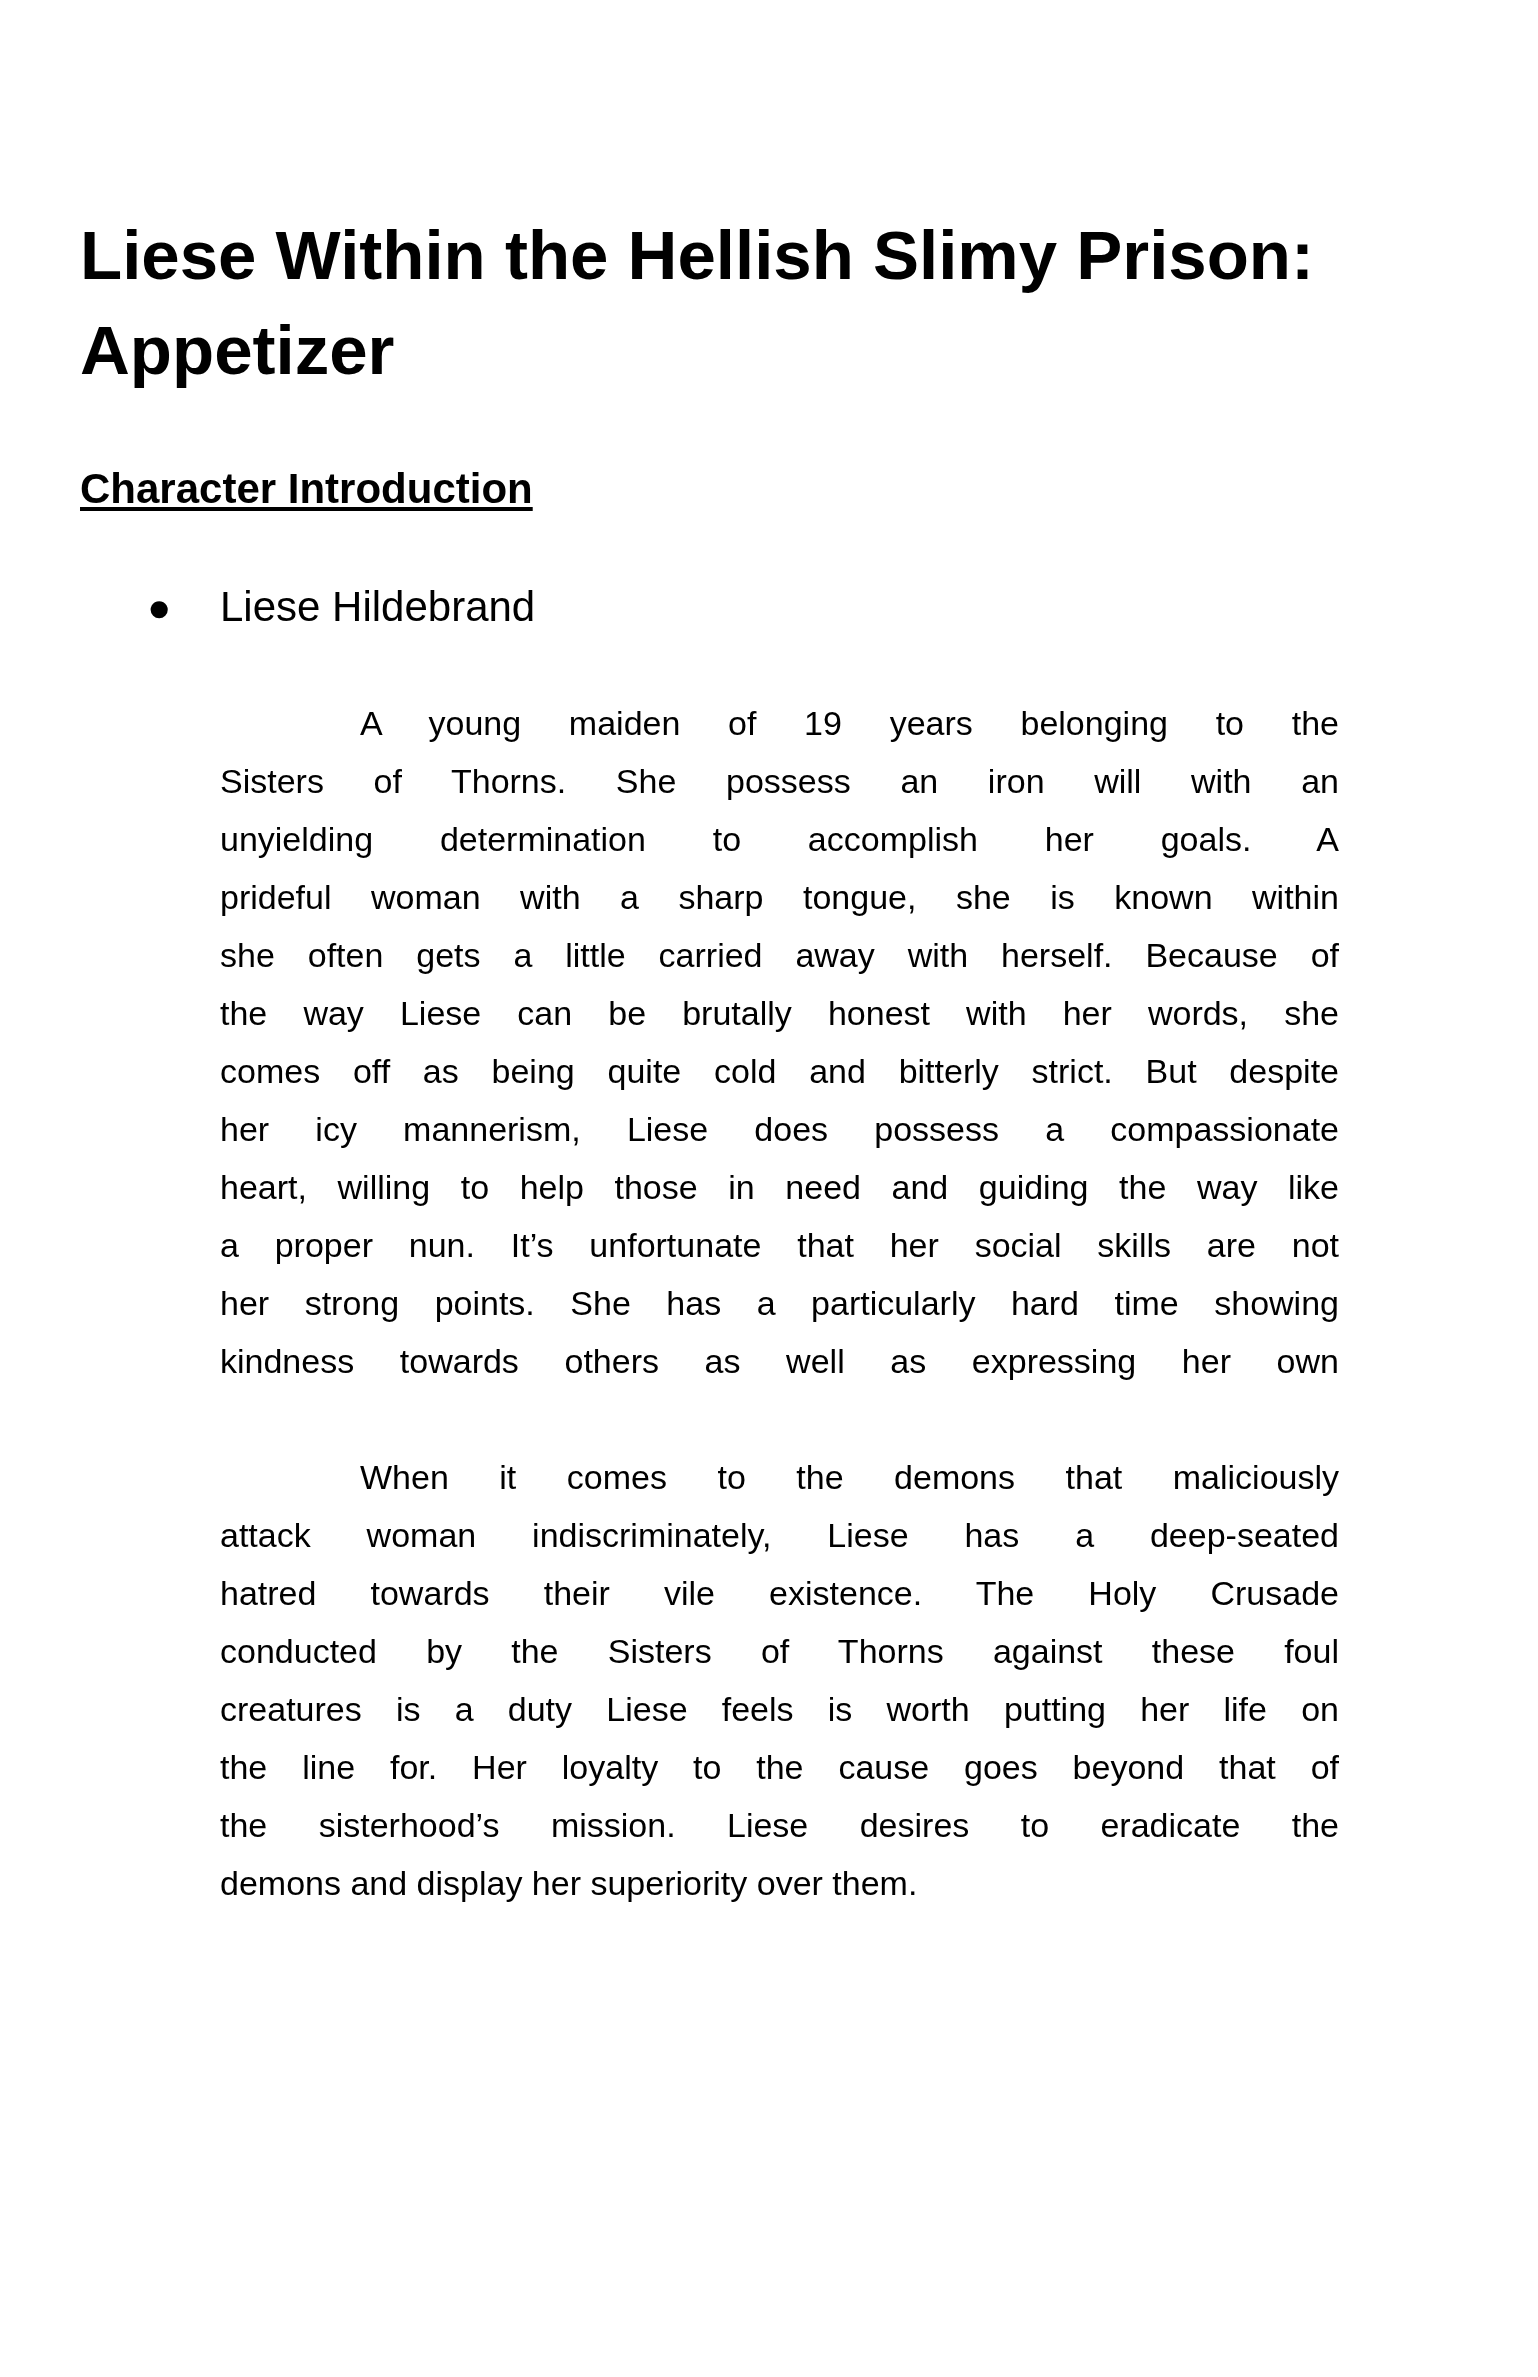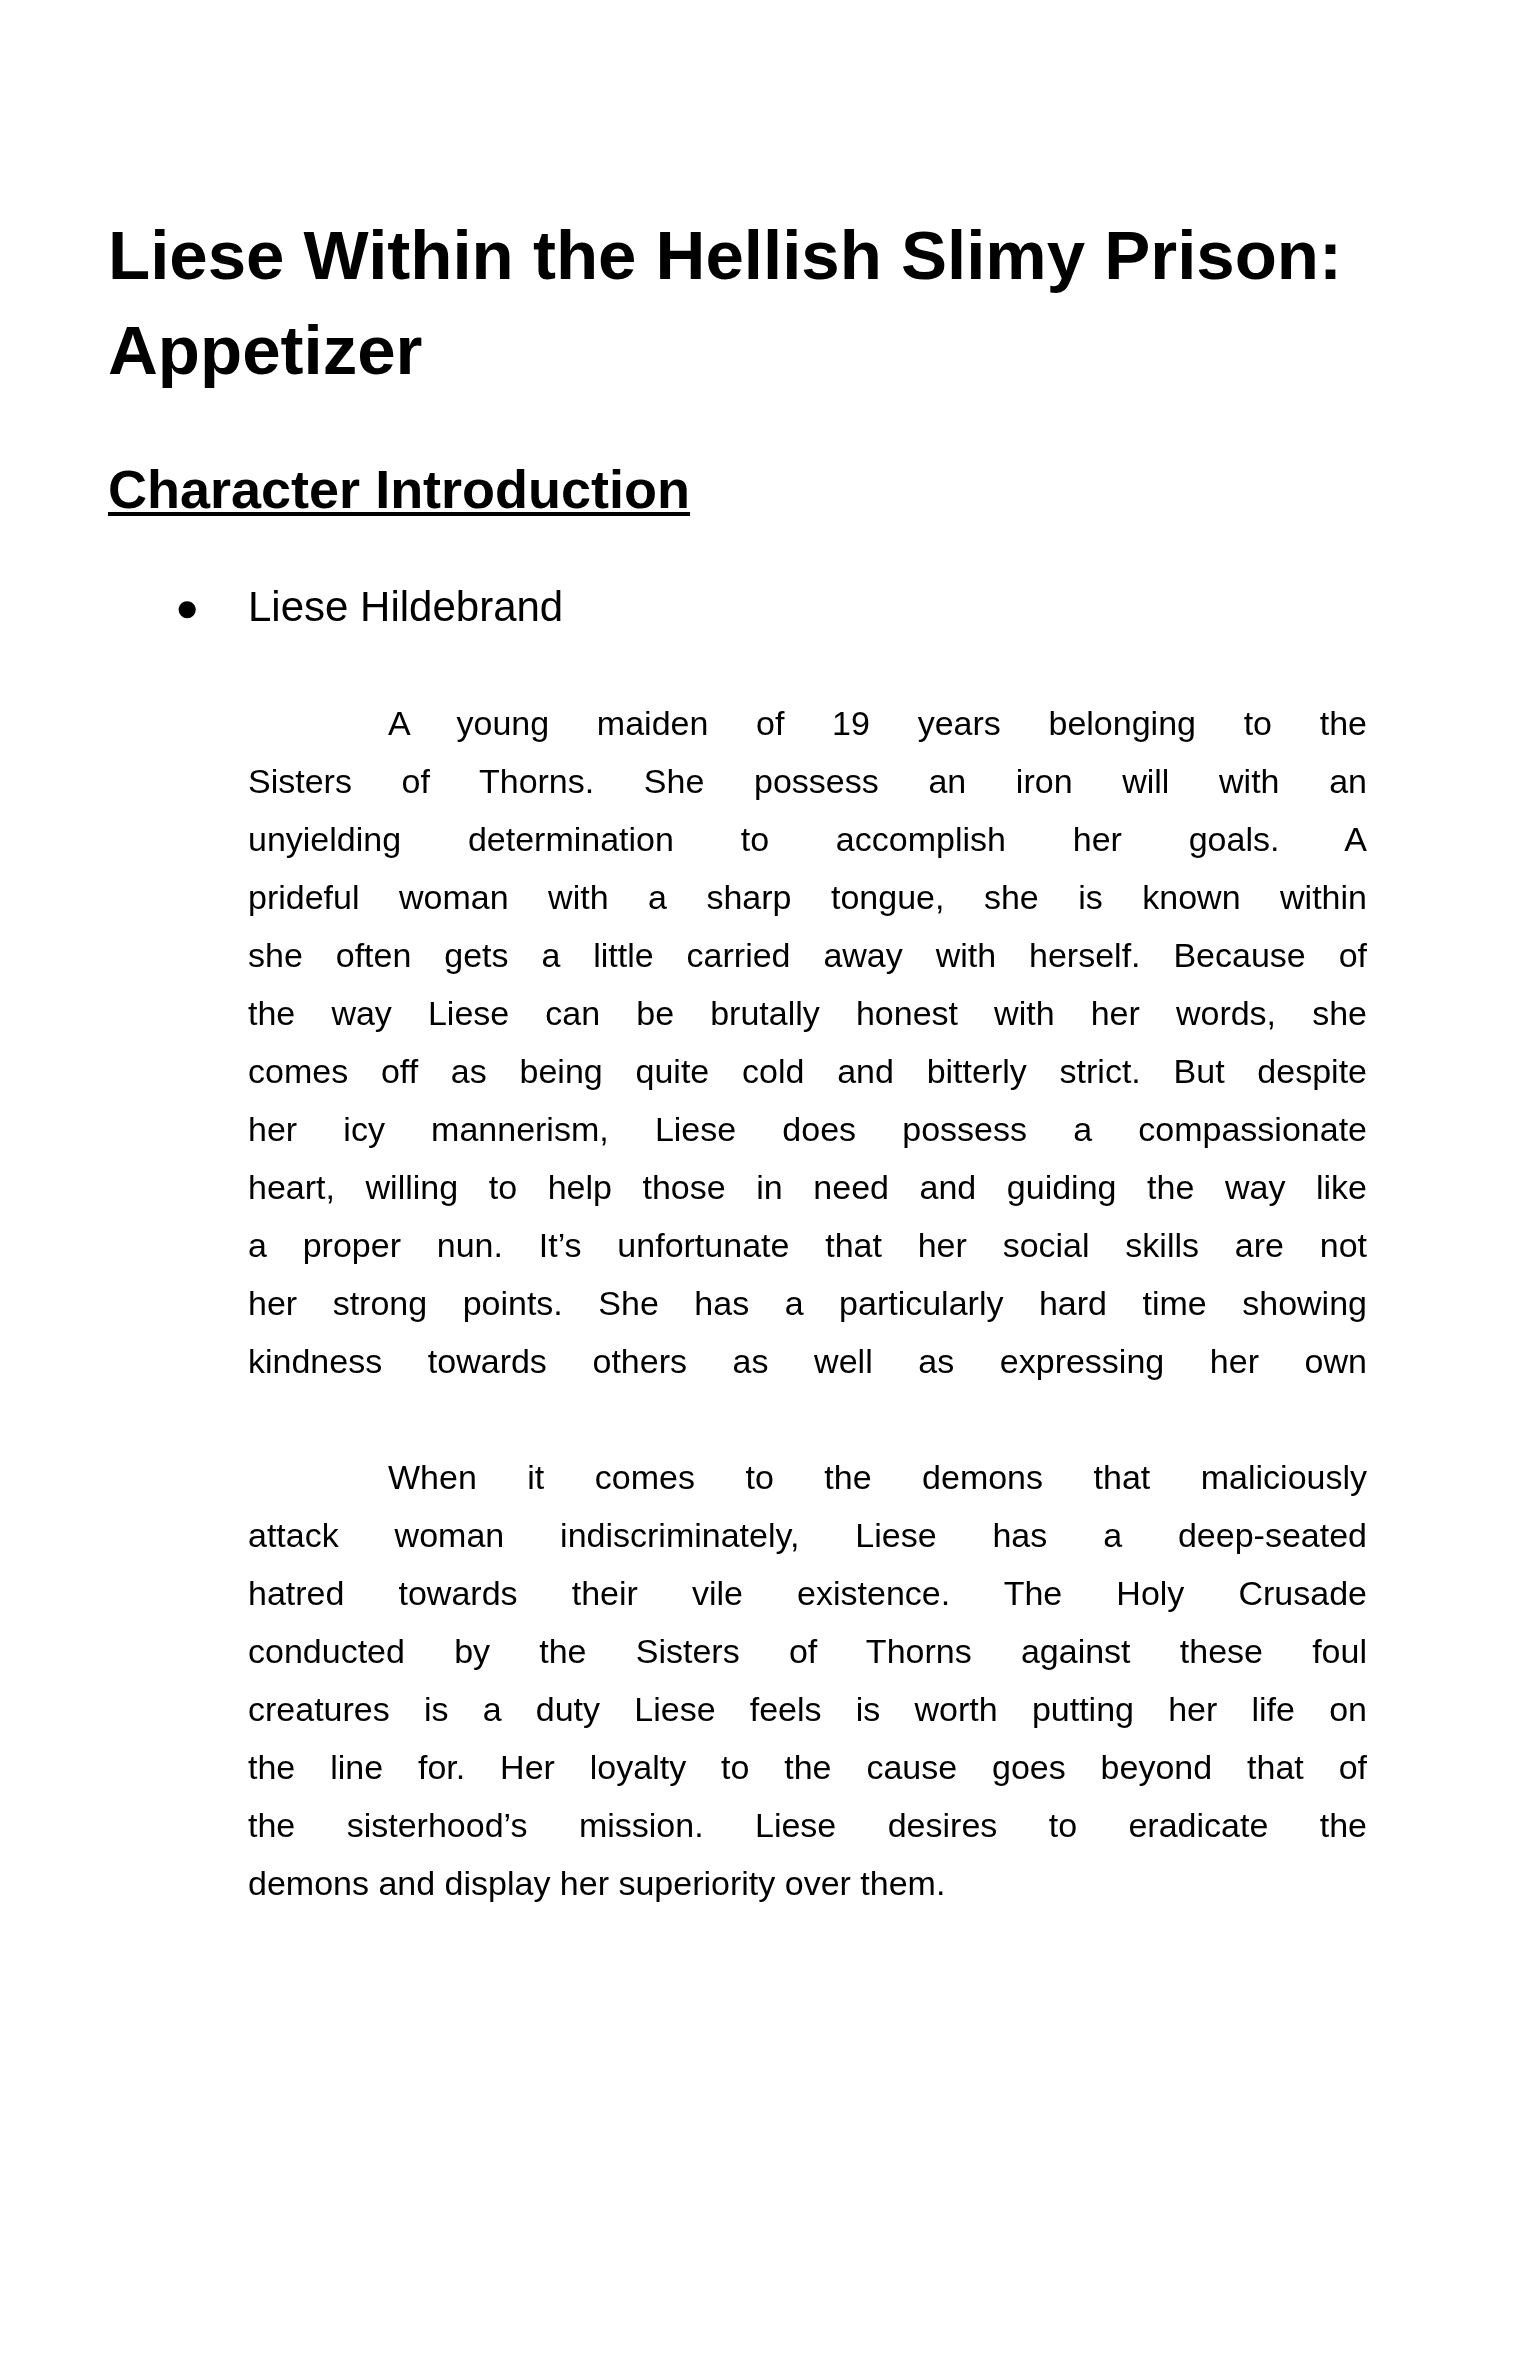--- a/index.html
+++ b/index.html
@@ -5,38 +5,38 @@
   html, body {
     margin: 0;
     padding: 0;
     background: #ffffff;
   }
   .page {
     position: relative;
     width: 1538px;
     height: 2377px;
     box-sizing: border-box;
-    padding: 208px 140px 0 108px;
+    padding: 208px 140px 0 80px;
     background: #ffffff;
     color: #000000;
     font-family: "Liberation Sans", "DejaVu Sans", sans-serif;
     overflow: hidden;
   }
   .doc-title {
     margin: 0;
     padding: 0;
     font-size: 69px;
     line-height: 95px;
     font-weight: bold;
     letter-spacing: 0;
   }
   .section-heading {
     margin: 62px 0 0 0;
     padding: 0;
-    font-size: 54px;
+    font-size: 42px;
     line-height: 58px;
     font-weight: bold;
   }
   .heading-underline {
     text-decoration: underline;
     text-decoration-thickness: 3.7px;
     text-underline-offset: 3.7px;
   }
   .bullet-list {
     list-style: none;

